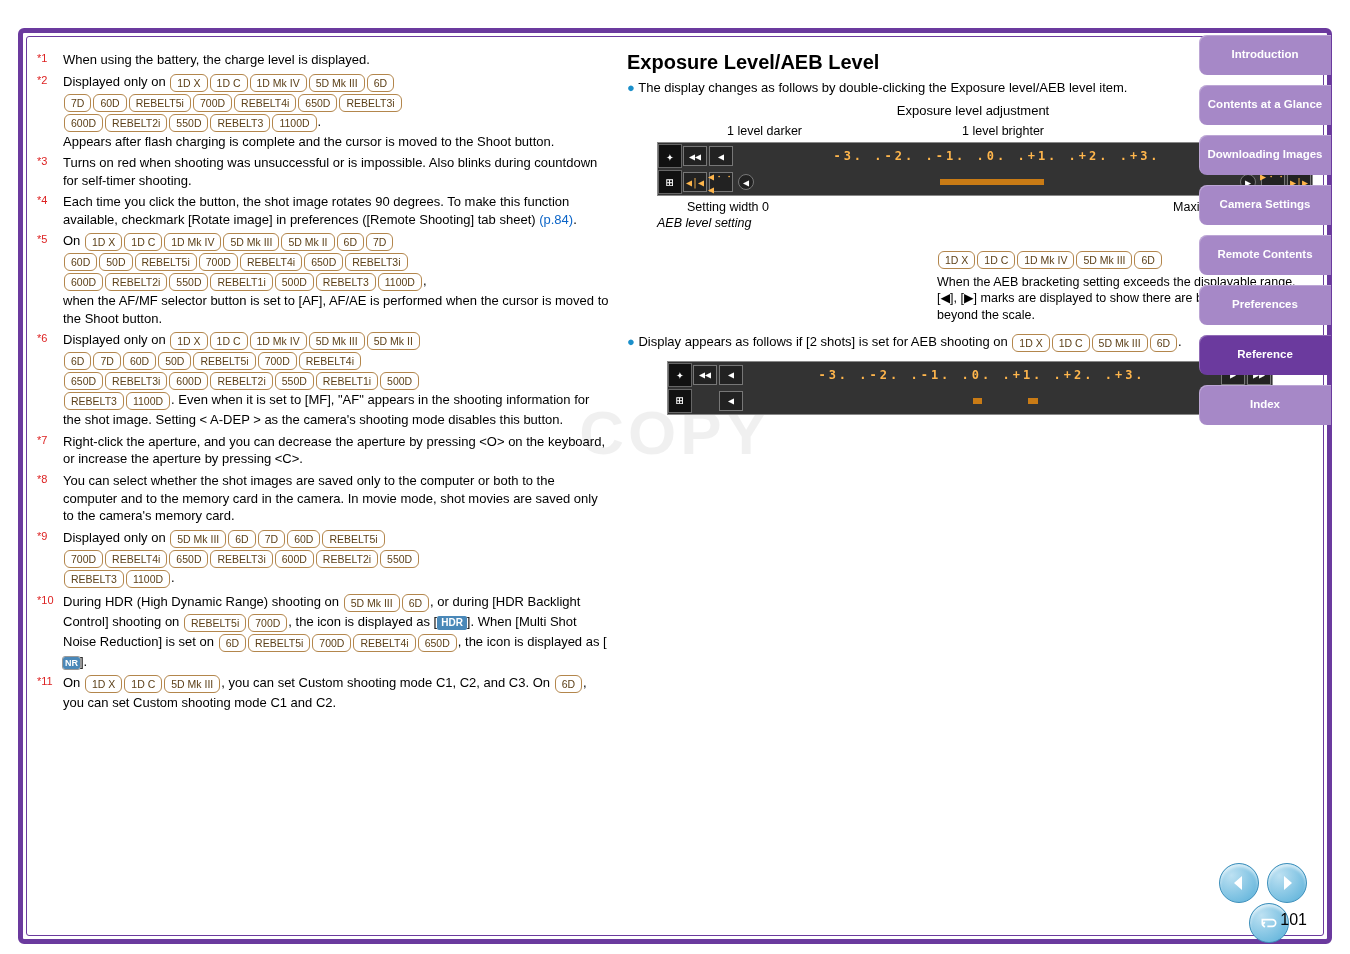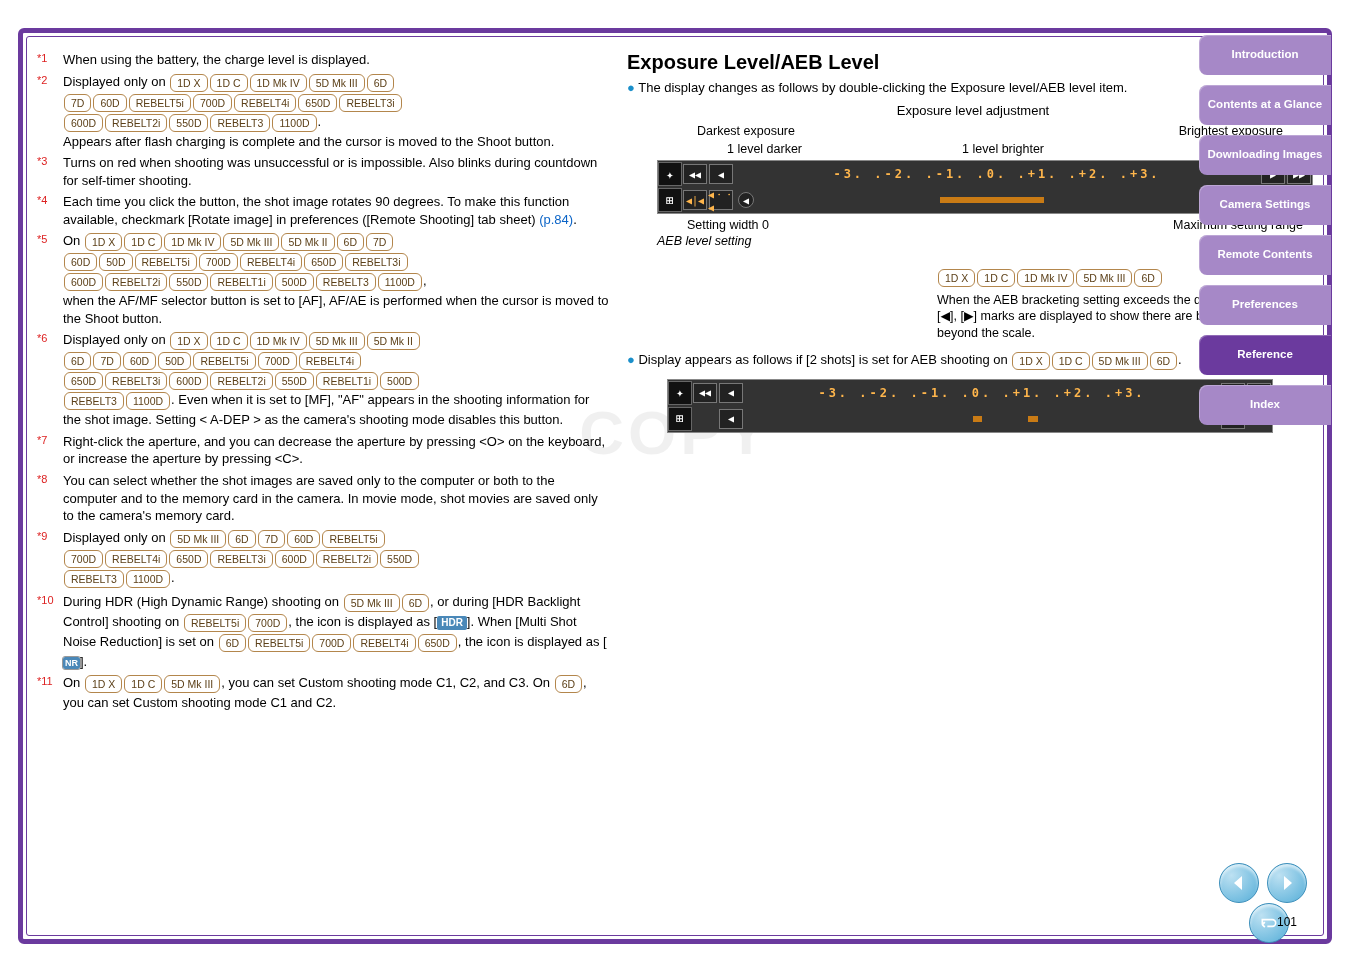--- a/index.html
+++ b/index.html
@@ -8,21 +8,21 @@
   .page::before { content: ""; position: absolute; inset: 3px; border: 1px solid #6b3a9e; border-radius: 3px; pointer-events: none; }
   .content { position: absolute; inset: 10px; display: flex; gap: 10px; }
   .col-left { flex: 0 0 580px; padding: 8px 4px 2px 4px; }
   .col-right { flex: 1; padding: 8px 4px 2px 4px; position: relative; }
   .sidebar { position: absolute; right: -14px; top: -8px; display: flex; flex-direction: column; gap: 10px; }
   .sb-btn { width: 132px; min-height: 40px; background: #6b3a9e; color: #fff; font-size: 11.5px; font-weight: bold; display: flex; align-items: center; justify-content: center; text-align: center; padding: 4px 6px; border-top-left-radius: 8px; border-bottom-left-radius: 8px; line-height: 1.2; box-shadow: inset 1px 1px 0 rgba(255,255,255,.25); }
   .sb-btn.light { background: #a688c7; }
   .nav-icons { position: absolute; right: 10px; bottom: 26px; display: flex; gap: 8px; align-items: center; }
   .nav-circle { width: 40px; height: 40px; border-radius: 50%; background: radial-gradient(circle at 30% 30%, #bde1f2, #55aed8); border: 1px solid #3c8fbb; display: flex; align-items: center; justify-content: center; box-shadow: inset 0 3px 3px rgba(255,255,255,.6); }
   .nav-circle svg { width: 20px; height: 20px; }
-  .pagenum { position: absolute; right: 20px; bottom: 0px; font-size: 12px; }
+  .pagenum { position: absolute; right: 10px; bottom: 0px; font-size: 16px; }
   .fn { display: flex; margin-bottom: 4px; line-height: 1.35; }
   .fn-num { color: #d22; font-size: 11px; width: 26px; flex: 0 0 26px; }
   .fn-body { flex: 1; }
   .badge { display: inline-block; border: 1px solid #b3864c; color: #5c4019; background: #fff; font-size: 10.5px; padding: 0 6px; margin: 1px 1px; border-radius: 6px; line-height: 16px; vertical-align: middle; white-space: nowrap; }
   .linkref { color: #0b64c7; }
   h2 { font-size: 20px; font-weight: bold; margin-bottom: 6px; }
   .bullet-blue::before { content: "● "; color: #1a8fca; }
   .sect { margin-bottom: 8px; }
   .diagram-wrap { margin: 6px 0 2px 30px; }
   .diag-title { margin: 4px 0 6px 6px; text-align: center; }
@@ -122,24 +122,20 @@
 </div>
 
 <div class="col-right">
 
 <h2>Exposure Level/AEB Level</h2>
 <div class="sect bullet-blue">The display changes as follows by double-clicking the Exposure level/AEB level item.</div>
 
 <div class="diag-title">Exposure level adjustment</div>
 
 <div class="diagram-wrap">
-  <div class="labels-top">
-    <span>Darkest exposure</span>
-    <span>Brightest exposure</span>
-  </div>
   <div class="labels-row2">
     <span style="margin-right:120px">1 level darker</span>
     <span>1 level brighter</span>
   </div>
   <div class="slider">
     <div class="slider-row">
       <div class="sl-icon">✦</div>
       <div class="sl-btn">◀◀</div>
       <div class="sl-btn">◀</div>
       <div class="scale">-3. .-2. .-1. .0. .+1. .+2. .+3.</div>

